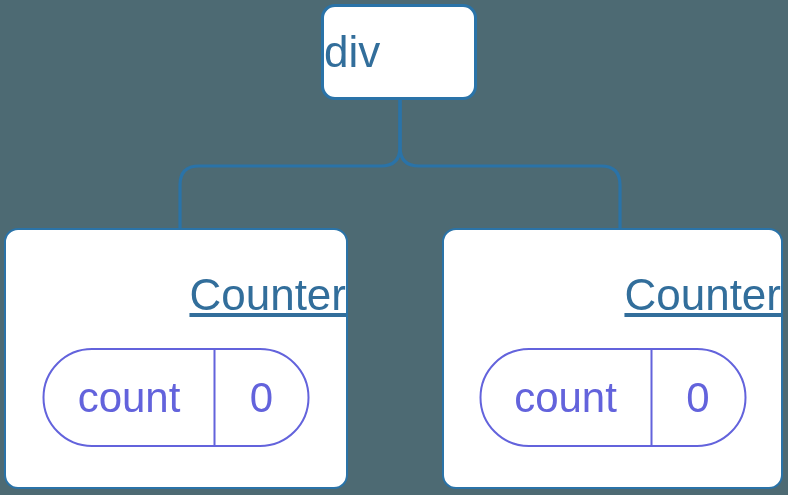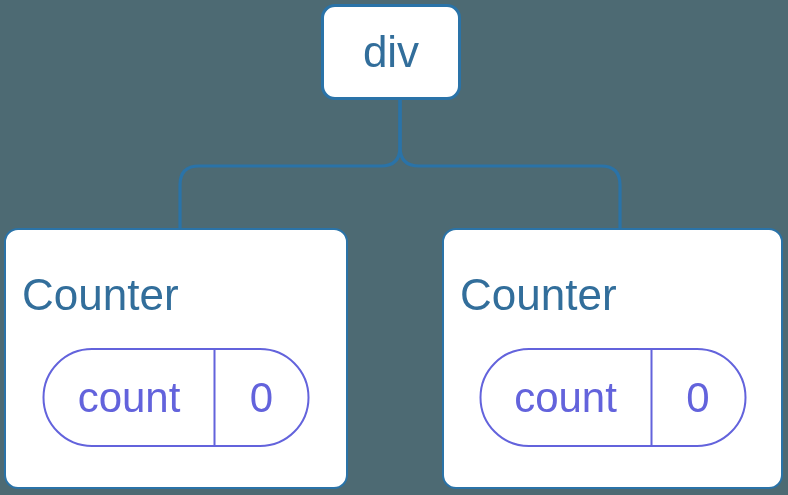--- a/index.html
+++ b/index.html
@@ -28,47 +28,48 @@
   .edge {
     stroke: var(--edge);
     stroke-width: 3.2;
     fill: none;
     stroke-linecap: butt;
   }
 
   .root-node {
     position: absolute;
     left: 321px; top: 4px;
-    width: 140px; height: 96px;
+    width: 156px; height: 96px;
     background: var(--card-bg);
     border: 3px solid var(--node-border);
     border-radius: 14px;
-    display: flex; align-items: center; justify-content: center;
+    display: flex; align-items: center; 
     font-size: 44px;
     color: var(--node-text);
   }
 
   .component-card {
     position: absolute;
     top: 228px;
     height: 261px;
     background: var(--card-bg);
     border: 2.5px solid var(--node-border);
     border-radius: 14px;
   }
   .card-left  { left: 4px;   width: 344px; }
   .card-right { left: 442px; width: 341px; }
 
   .card-title {
     position: absolute;
-    top: 38px; left: 16px; right: 0;
-    text-align: left;
+    top: 38px; left: 0; right: 0;
+    text-align: right;
     font-size: 44px;
     line-height: 54px;
     color: var(--node-text);
+    text-decoration: underline;
   }
 
   .state-pill {
     position: absolute;
     top: 118px; left: 50%;
     transform: translateX(-50%);
     width: 267px; height: 99px;
     border: 2px solid var(--accent-purple);
     border-radius: 50px;
     background: var(--card-bg);

